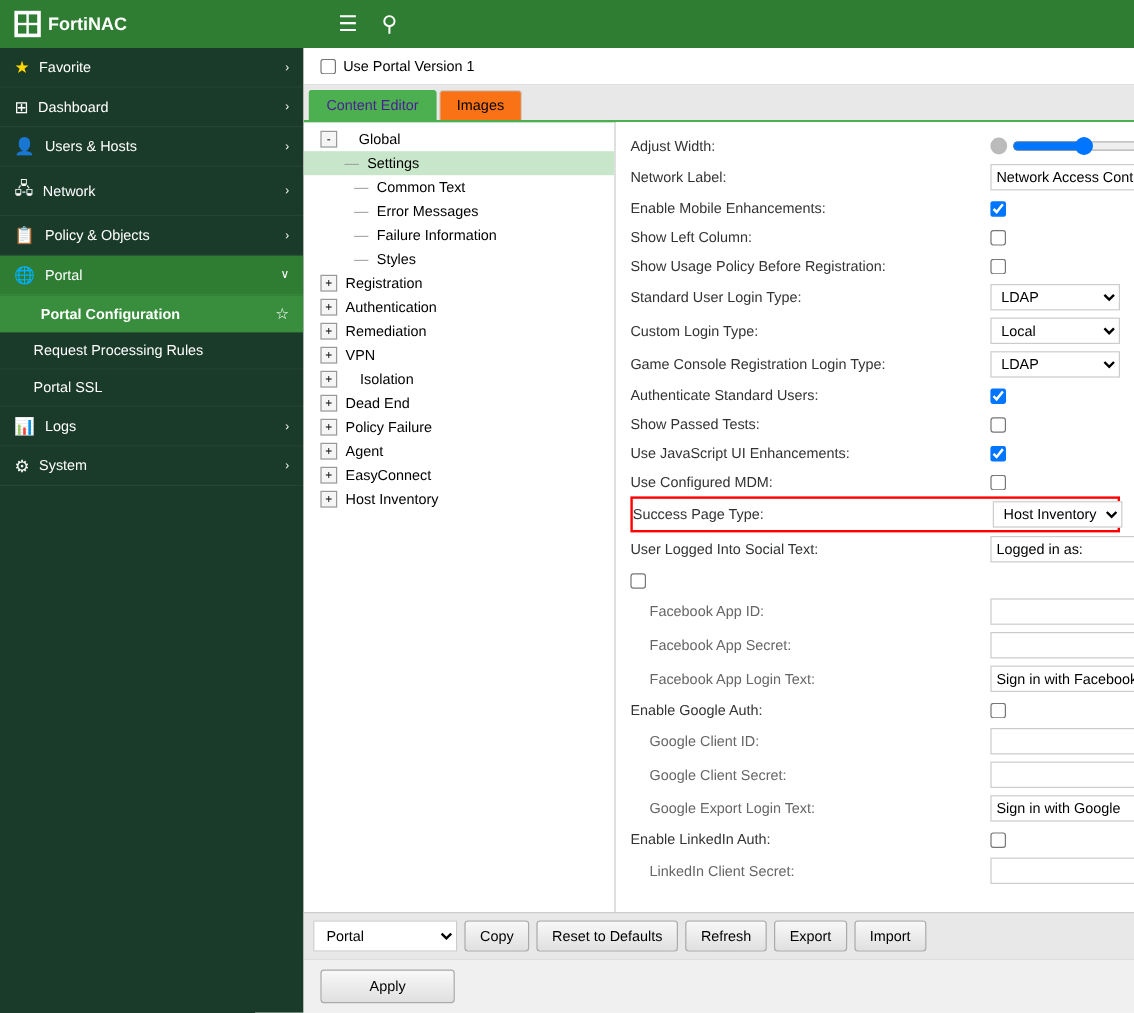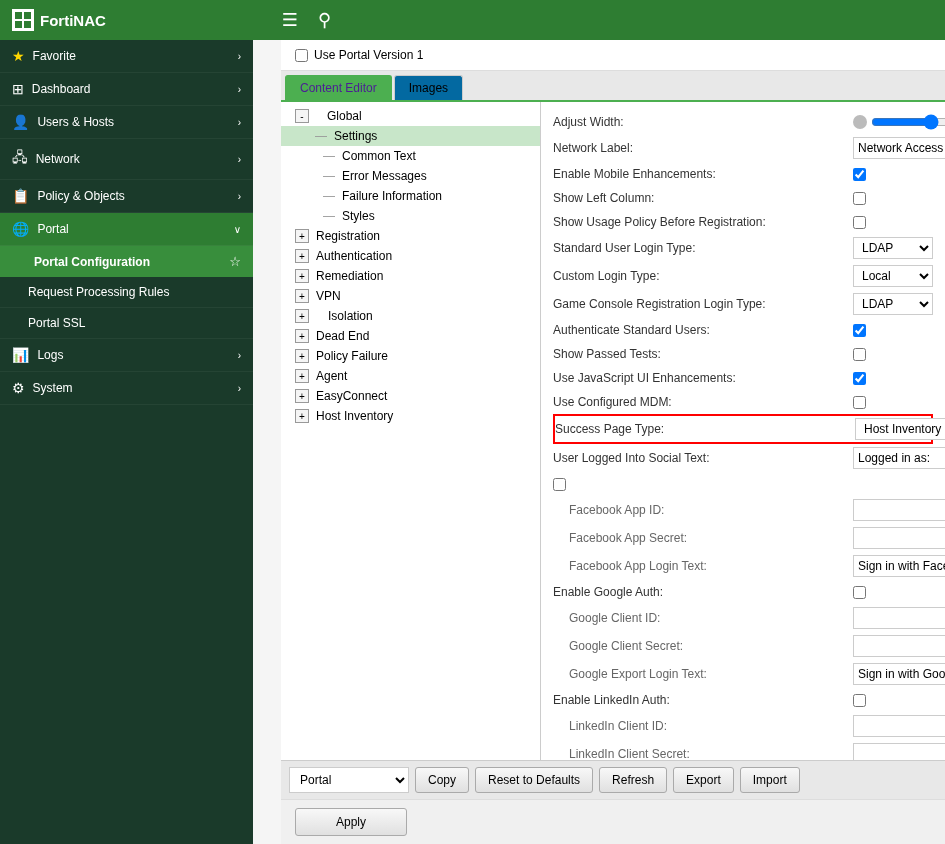--- a/index.html
+++ b/index.html
@@ -78,21 +78,20 @@
     }
     .portal-config-row .sidebar-item-label { font-weight: bold; font-size: 12px; }
 
     
     .main {
       flex: 1;
       background: #f5f5f5;
       display: flex;
       flex-direction: column;
       overflow: hidden;
-      padding-left: 28px;
     }
     .main-header {
       background: white;
       padding: 8px 14px;
       display: flex;
       align-items: center;
       gap: 8px;
       border-bottom: 1px solid #ddd;
     }
     .checkbox-row {
@@ -108,21 +107,21 @@
       background: #e8e8e8;
       padding: 4px 4px 0;
       border-bottom: 2px solid #4caf50;
     }
     .tab {
       padding: 5px 14px;
       cursor: pointer;
       font-size: 12px;
       border: 1px solid #ccc;
       border-bottom: none;
-      background: #0369a1;
+      background: #f97316;
       margin-right: 2px;
       border-radius: 3px 3px 0 0;
     }
     .tab.active {
       background: #4caf50;
       color: #4c1d95;
       border-color: #4caf50;
     }
 
     
@@ -567,24 +566,20 @@
         <div class="form-row">
           <span class="form-label indented">Google Export Login Text:</span>
           <input type="text" class="form-text-input" style="width: 180px;" value="Sign in with Google">
         </div>
 
         <div class="form-row">
           <span class="form-label">Enable LinkedIn Auth:</span>
           <input type="checkbox" class="form-checkbox" style="">
         </div>
 
-        <div class="form-row">
-          <span class="form-label indented">LinkedIn Client ID:</span>
-          <input type="text" class="form-text-input" style="width: 180px;">
-        </div>
 
         <div class="form-row">
           <span class="form-label indented">LinkedIn Client Secret:</span>
           <input type="text" class="form-text-input" style="width: 180px;">
         </div>
 
       </div>
     </div>
 
     <div class="bottom-toolbar">

